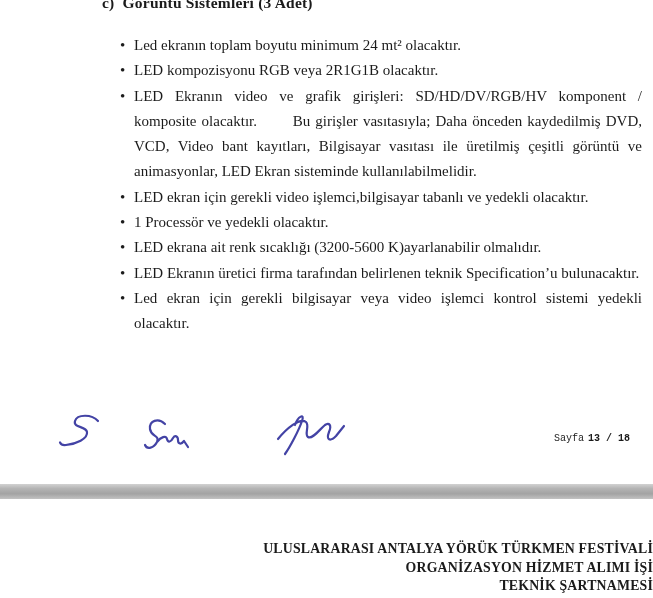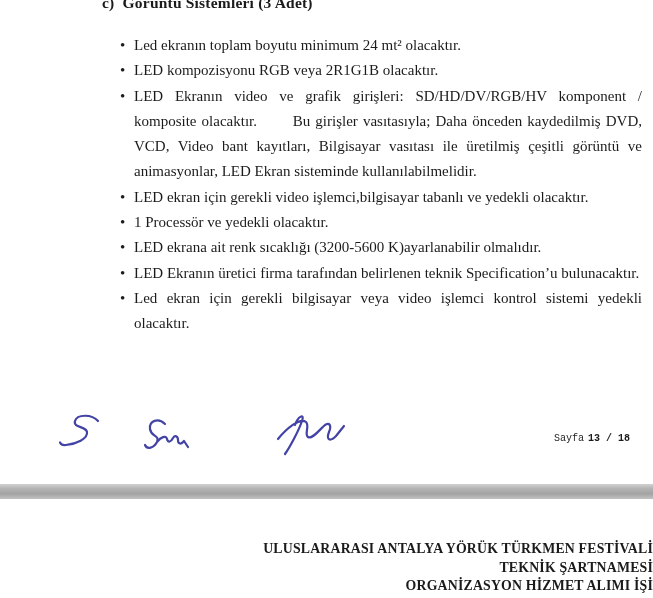--- a/index.html
+++ b/index.html
@@ -139,16 +139,16 @@
     <span class="lbl">Sayfa</span><b>13 / 18</b>
   </div>
 
 </div>
 
 <div class="page-separator"></div>
 
 <div class="page2">
   <div class="doc-title">
     <div>ULUSLARARASI ANTALYA YÖRÜK TÜRKMEN FESTİVALİ</div>
+    <div>ORGANİZASYON HİZMET ALIMI İŞİ</div>
     <div>TEKNİK ŞARTNAMESİ</div>
-    <div>ORGANİZASYON HİZMET ALIMI İŞİ</div>
   </div>
 </div>
 
 </body></html>

